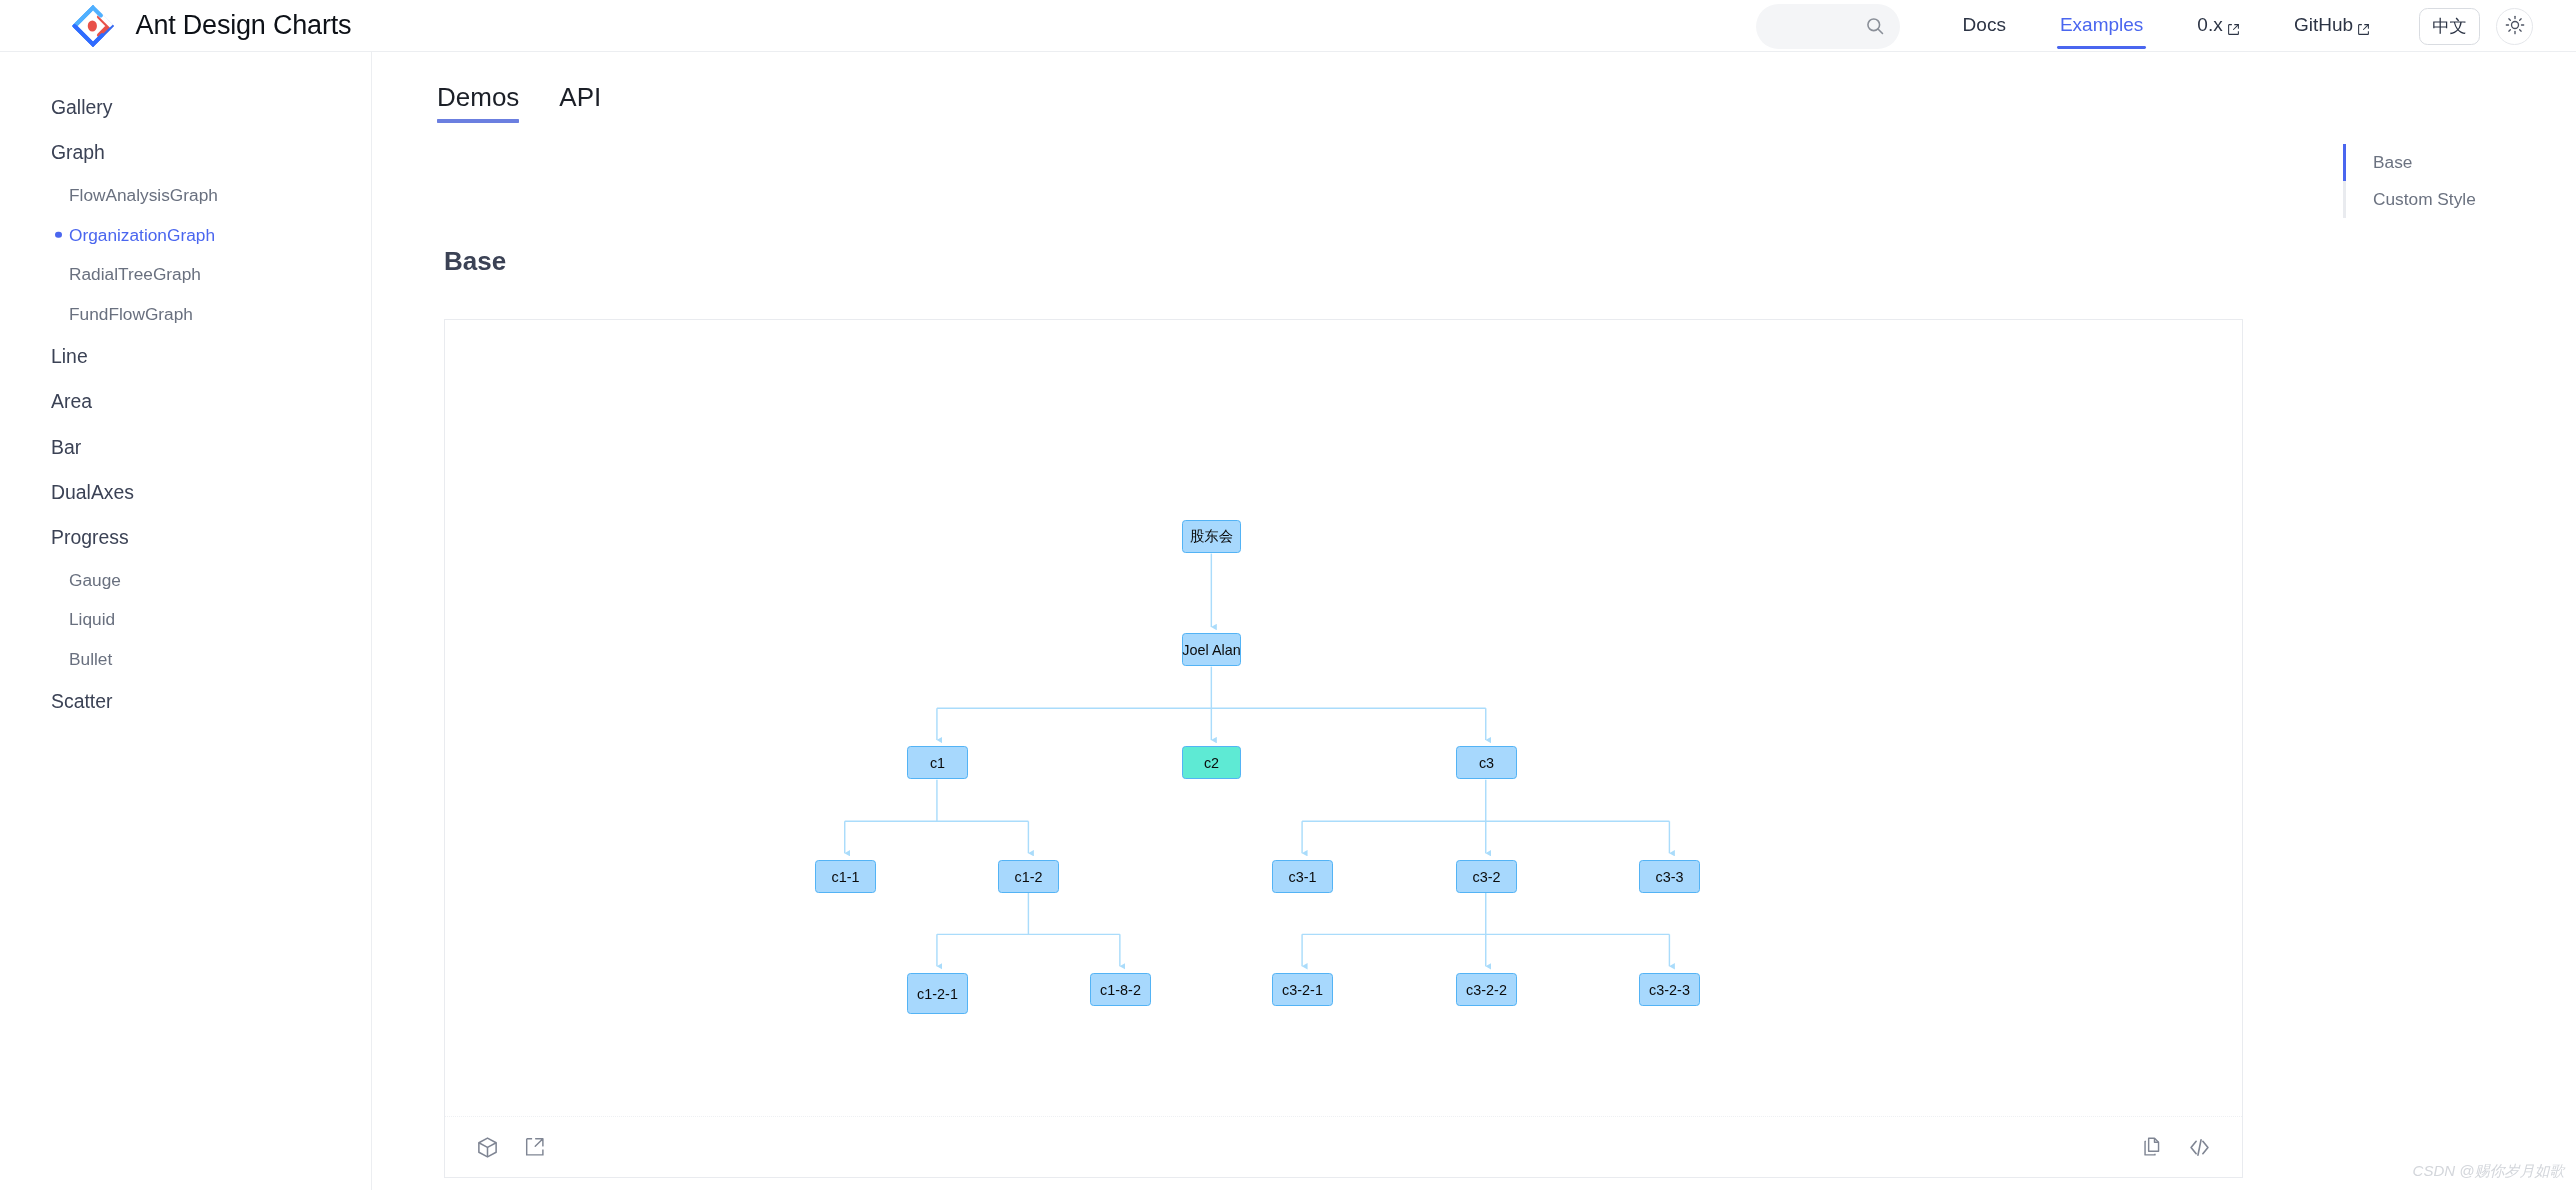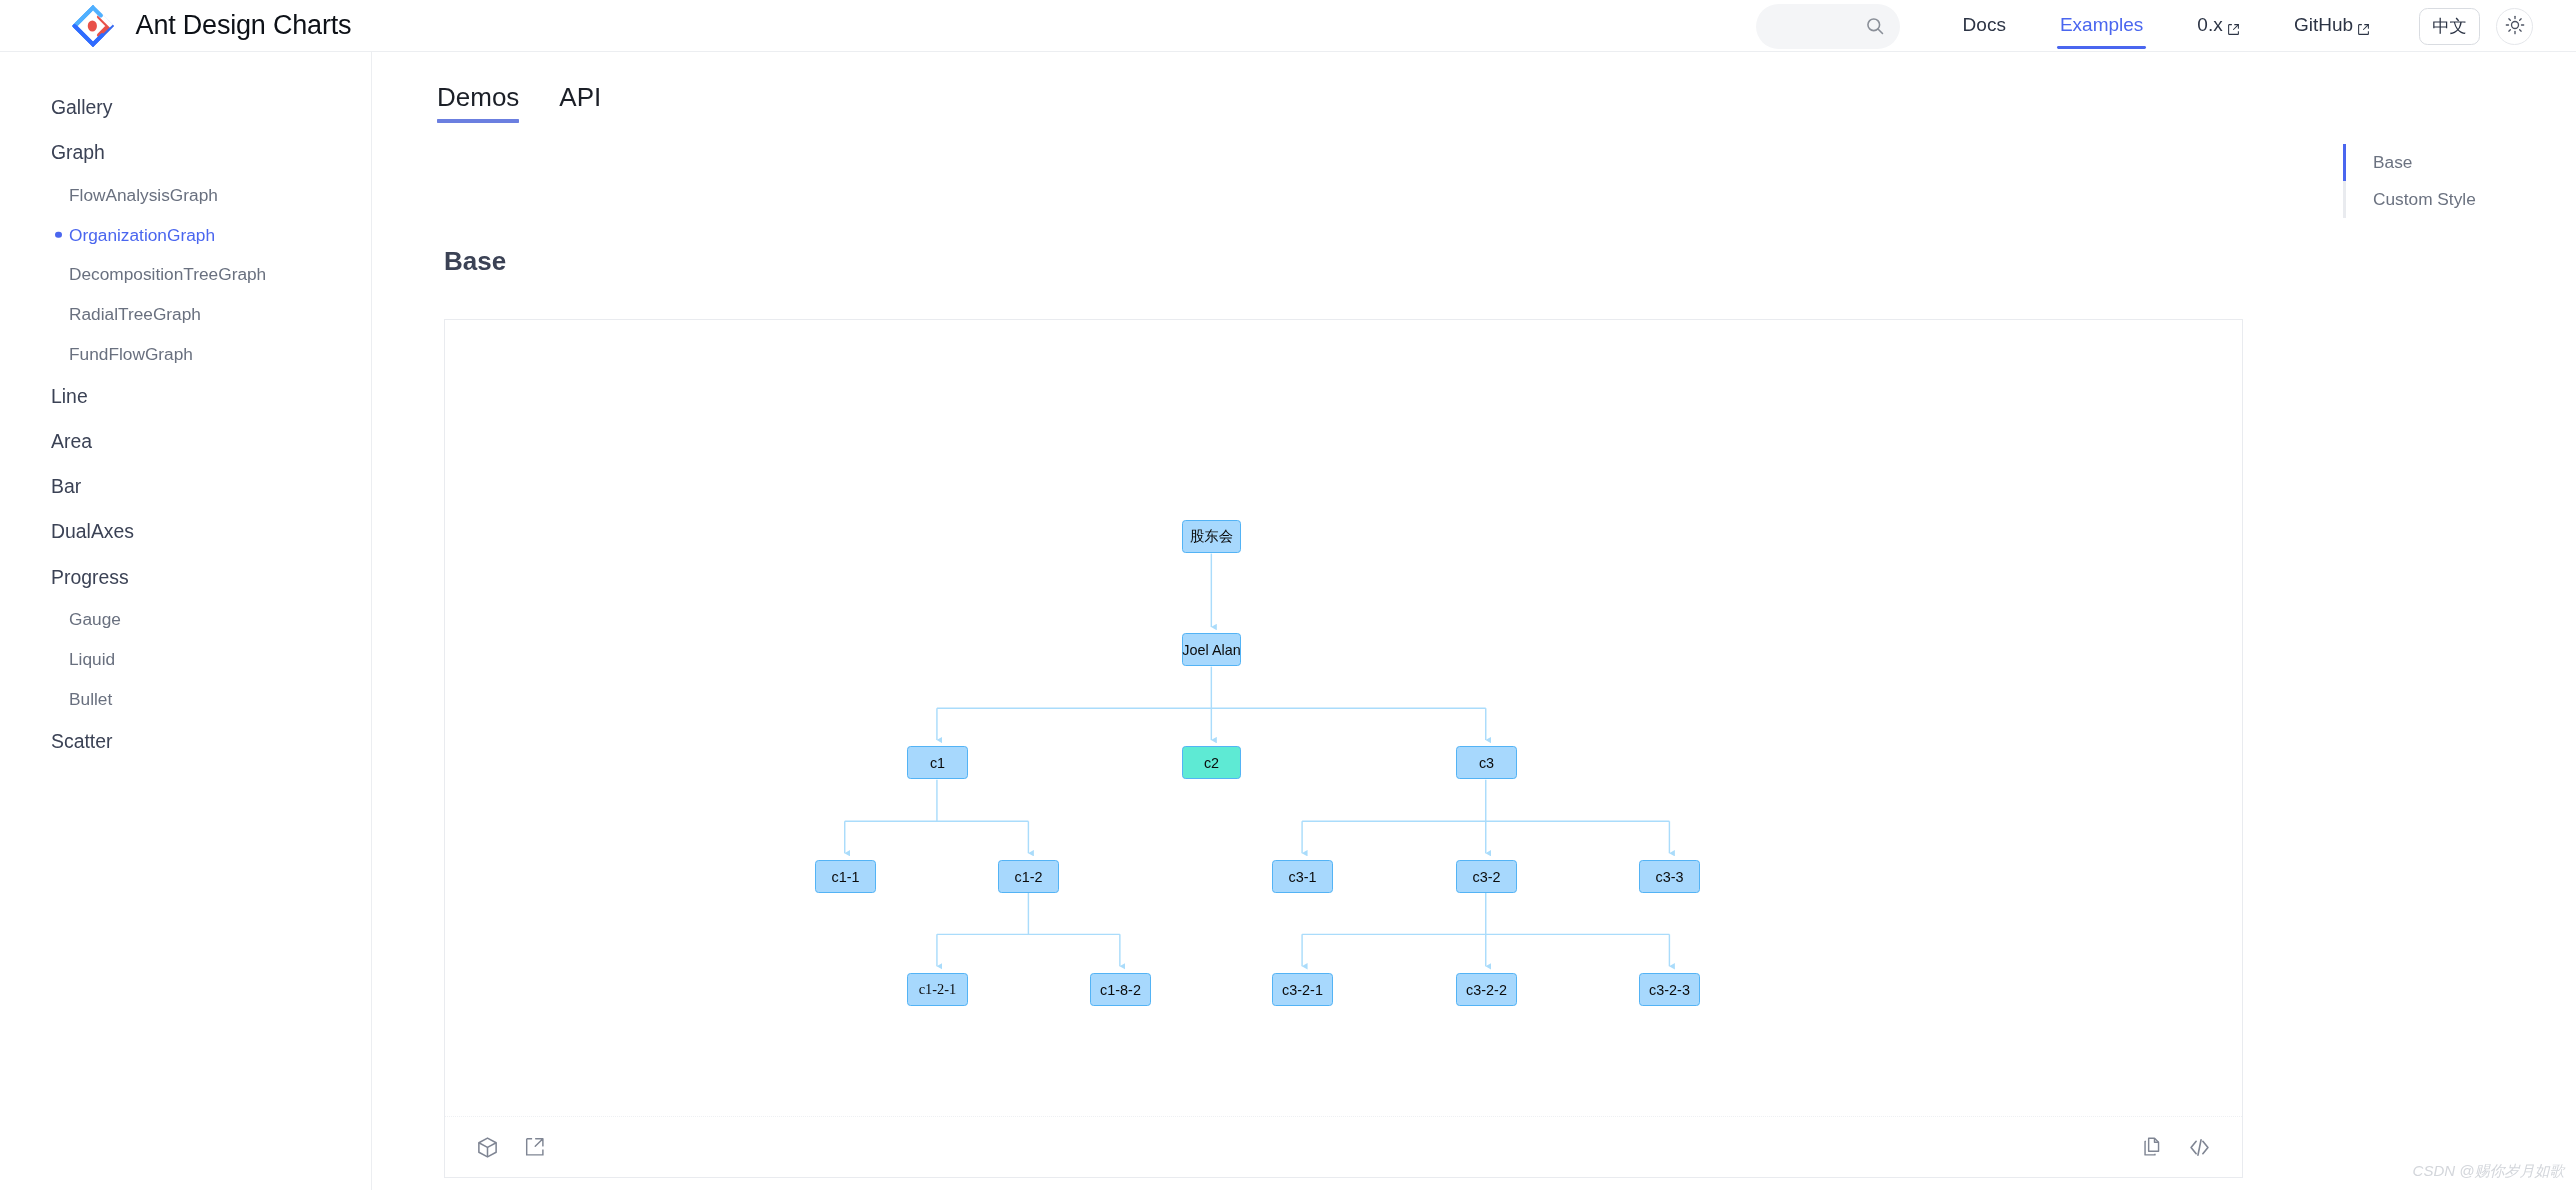--- a/index.html
+++ b/index.html
@@ -235,21 +235,20 @@
         </span>
       </div>
     </div>
   </div>
 
   <div class="sidebar">
     <div class="side-group"><span>Gallery</span></div>
     <div class="side-group"><span>Graph</span></div>
     <div class="side-sub"><span>FlowAnalysisGraph</span></div>
     <div class="side-sub active"><span>OrganizationGraph</span></div>
-    <div class="side-sub"><span>DecompositionTreeGraph</span></div>
     <div class="side-sub"><span>RadialTreeGraph</span></div>
     <div class="side-sub"><span>FundFlowGraph</span></div>
     <div class="side-group"><span>Line</span></div>
     <div class="side-group"><span>Area</span></div>
     <div class="side-group"><span>Bar</span></div>
     <div class="side-group"><span>DualAxes</span></div>
     <div class="side-group"><span>Progress</span></div>
     <div class="side-sub"><span>Gauge</span></div>
     <div class="side-sub"><span>Liquid</span></div>
     <div class="side-sub"><span>Bullet</span></div>
@@ -321,21 +320,21 @@
             </div>
             <div class="node" style="left: 827px; top: 540px; width: 61px; height: 33px; background: rgb(167, 216, 253); border-color: rgb(83, 179, 245);">
               <span>c3-1</span>
             </div>
             <div class="node" style="left: 1011px; top: 540px; width: 61px; height: 33px; background: rgb(167, 216, 253); border-color: rgb(83, 179, 245);">
               <span>c3-2</span>
             </div>
             <div class="node" style="left: 1194px; top: 540px; width: 61px; height: 33px; background: rgb(167, 216, 253); border-color: rgb(83, 179, 245);">
               <span>c3-3</span>
             </div>
-            <div class="node" style="left: 462px; top: 653px; width: 61px; height: 33px; background: rgb(167, 216, 253); border-color: rgb(83, 179, 245); font-family: Liberation Serif, serif;">
+            <div class="node" style="left: 462px; top: 653px; width: 61px; height: 41px; background: rgb(167, 216, 253); border-color: rgb(83, 179, 245);">
               <span>c1-2-1</span>
             </div>
             <div class="node" style="left: 645px; top: 653px; width: 61px; height: 33px; background: rgb(167, 216, 253); border-color: rgb(83, 179, 245);">
               <span>c1-8-2</span>
             </div>
             <div class="node" style="left: 827px; top: 653px; width: 61px; height: 33px; background: rgb(167, 216, 253); border-color: rgb(83, 179, 245);">
               <span>c3-2-1</span>
             </div>
             <div class="node" style="left: 1011px; top: 653px; width: 61px; height: 33px; background: rgb(167, 216, 253); border-color: rgb(83, 179, 245);">
               <span>c3-2-2</span>

